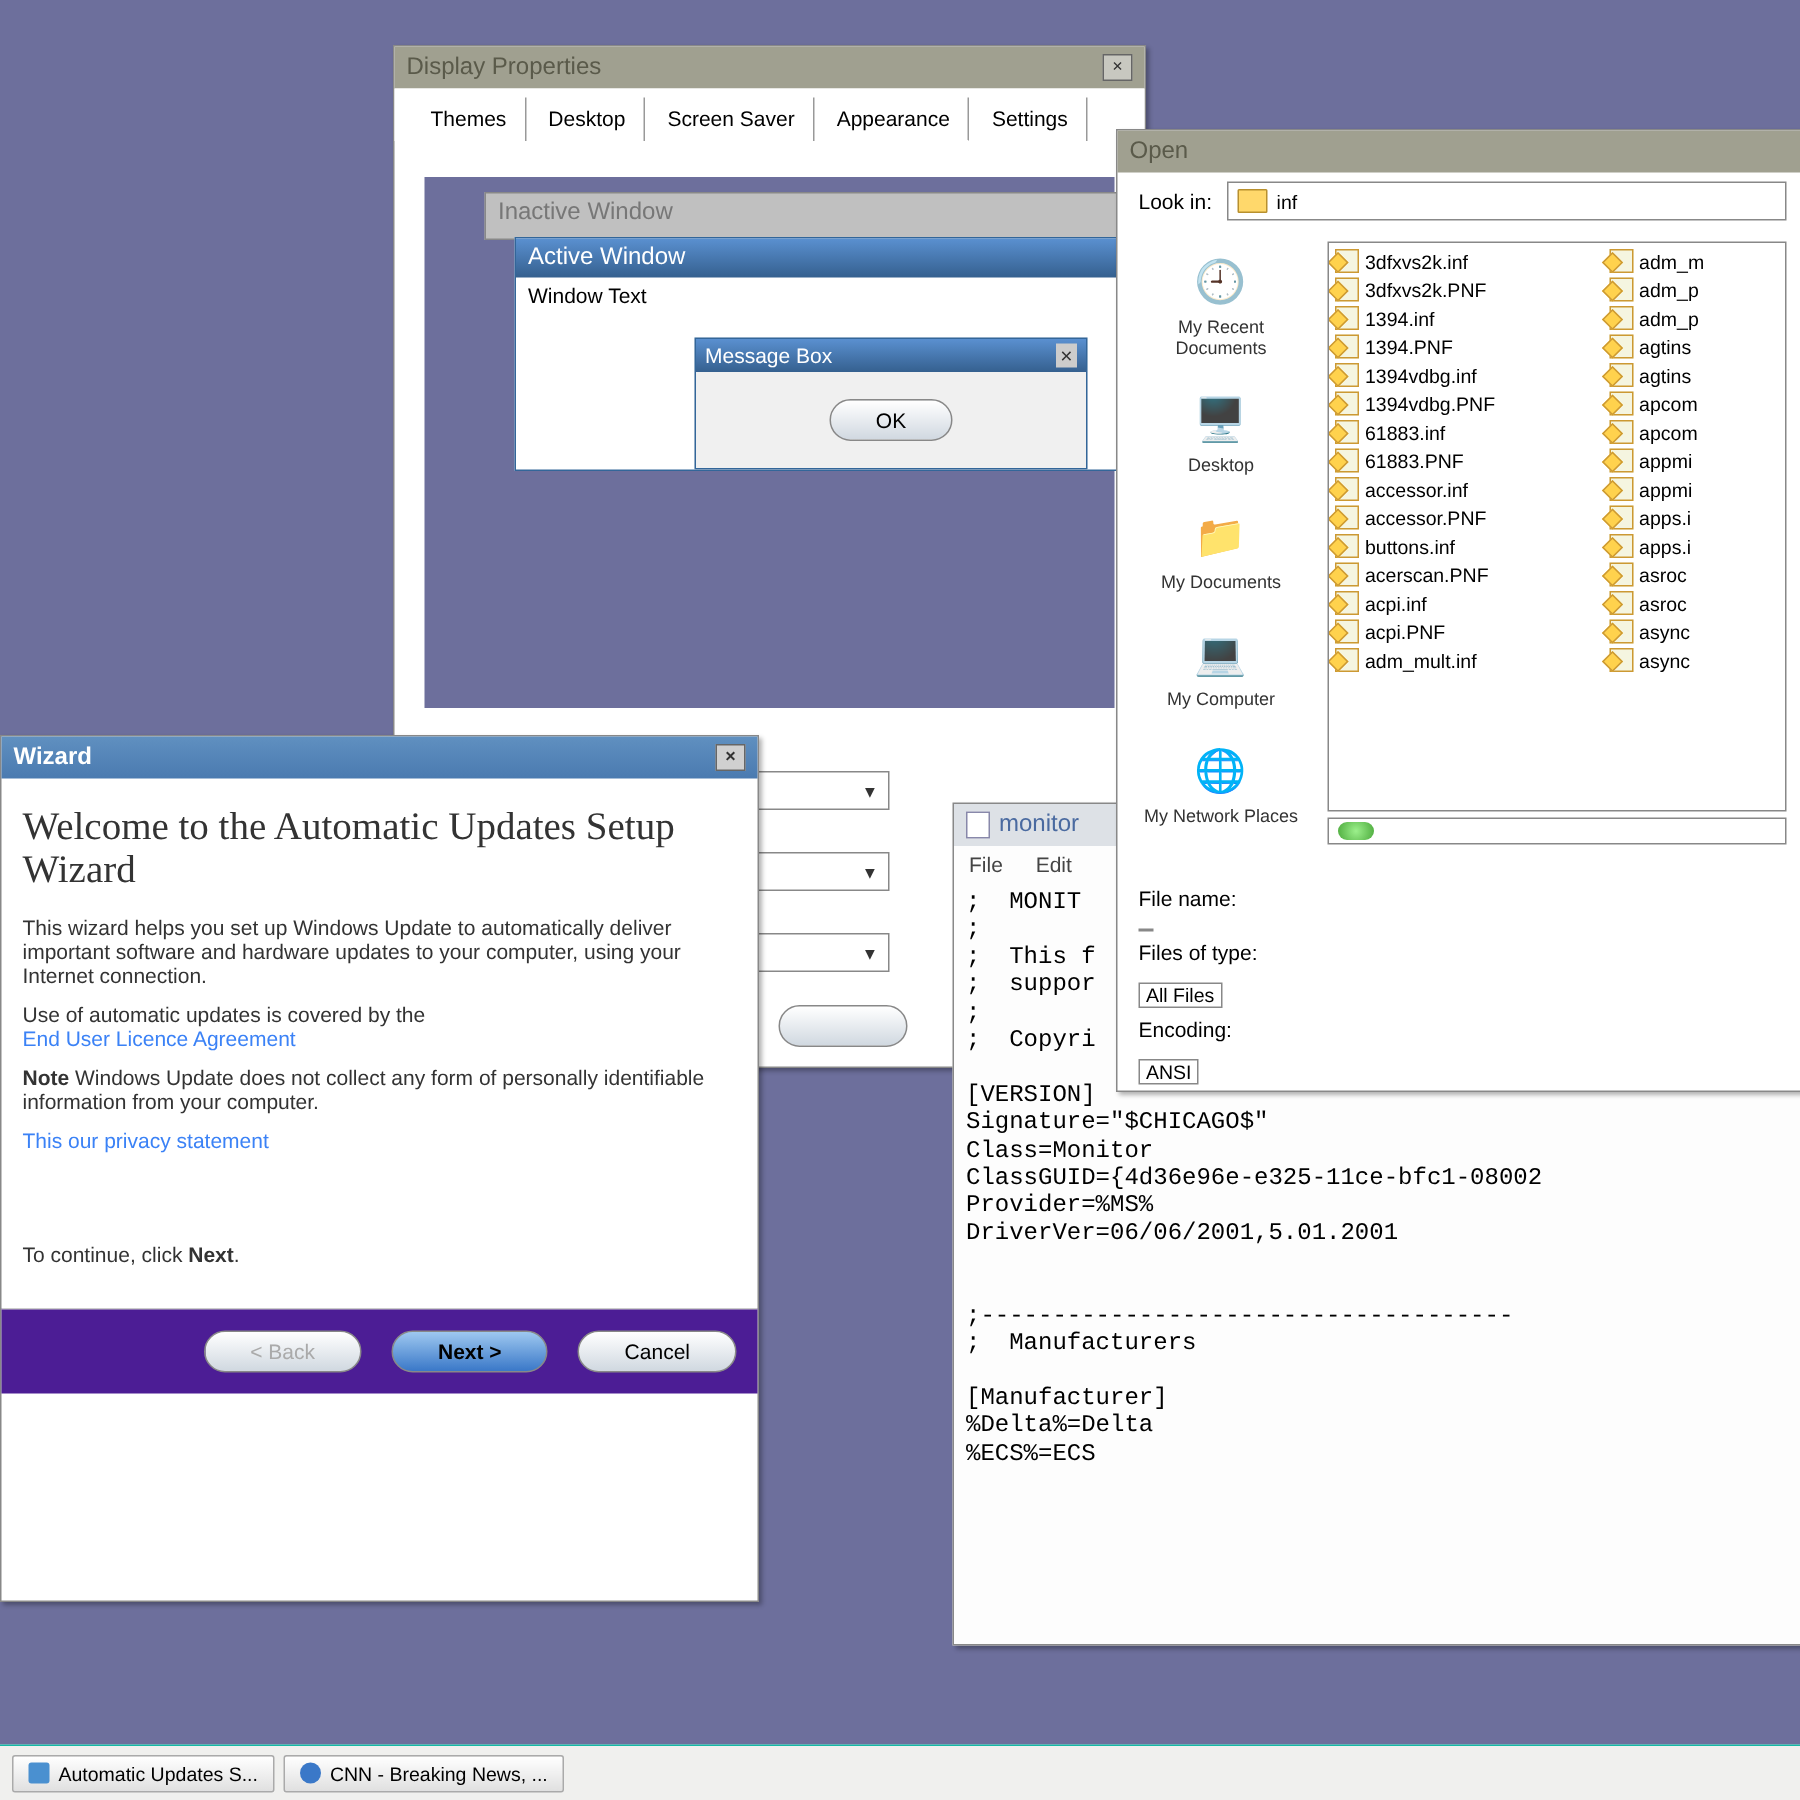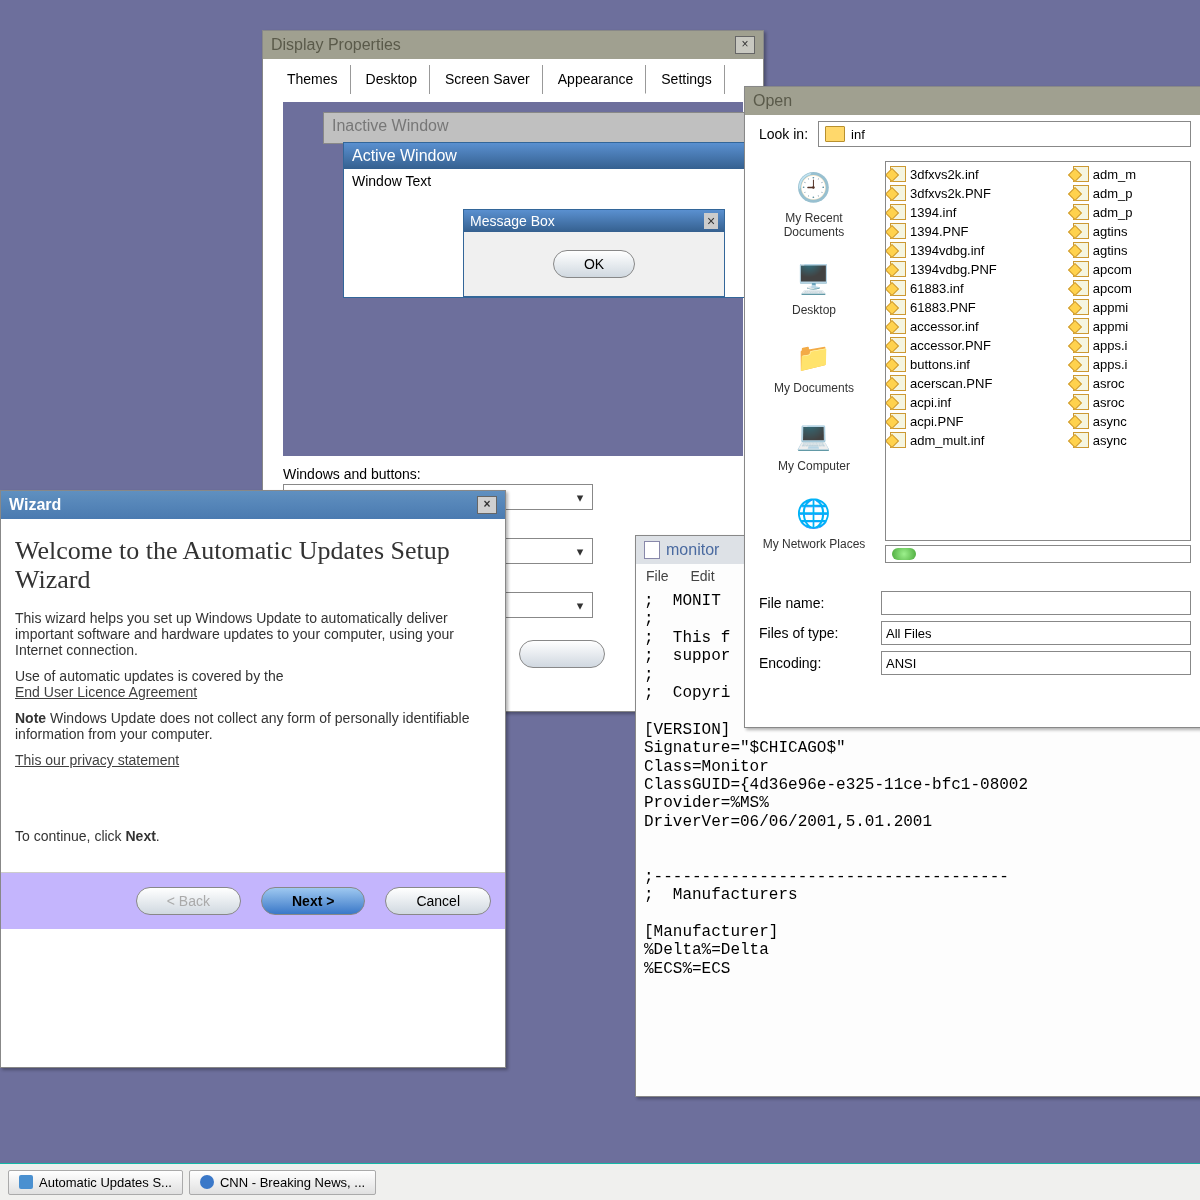--- a/index.html
+++ b/index.html
@@ -4,38 +4,38 @@
 <style>
   html,body{margin:0;padding:0;width:1200px;height:1200px;overflow:hidden;font-family:Tahoma,Arial,sans-serif;font-size:13px;background:#6d6f9c;}
   .window{position:absolute;background:#fff;border:1px solid #888;box-shadow:2px 2px 3px rgba(0,0,0,.3);}
   .titlebar{background:#a0a090;color:#5a5a4a;padding:5px 8px;font-size:16px;display:flex;align-items:center;justify-content:space-between;}
   .titlebar-blue{background:linear-gradient(to bottom,#6090c0,#4a7ab0);color:#fff;font-weight:bold;}
   .closebtn{width:18px;height:16px;background:#c8c8c0;border:1px solid #666;font-size:12px;line-height:14px;text-align:center;cursor:pointer;color:#333;}
   .closebtn-blue{background:#d0d0d0;}
   .tabs{display:flex;padding:6px 12px 0 12px;gap:3px;background:#fff;}
   .tab{padding:6px 12px;font-size:14px;border-right:1px solid #999;cursor:pointer;}
   .tab.active{background:#fff;border-bottom:1px solid #fff;}
-  .preview-area{margin:8px 20px;background:#6d6f9c;padding:37px;height:280px;position:relative;}
+  .preview-area{margin:24px 20px;background:#6d6f9c;padding:37px;height:280px;position:relative;}
   .inactive-win{position:absolute;left:40px;top:10px;width:440px;height:30px;background:#c0c0c0;border:1px solid #888;}
   .inactive-win .hdr{padding:4px 8px;color:#777;font-size:16px;}
   .active-win{position:absolute;left:60px;top:40px;width:440px;border:1px solid #369;background:#fff;}
   .active-win .hdr{background:linear-gradient(to bottom,#5a90d0,#35608f);color:#fff;padding:4px 8px;font-size:16px;}
   .msgbox{position:absolute;left:180px;top:107px;width:260px;border:1px solid #369;background:#f0f0f0;}
   .msgbox .hdr{background:linear-gradient(to bottom,#5a90d0,#35608f);color:#fff;padding:3px 6px;font-size:14px;display:flex;justify-content:space-between;}
   .pillbtn{display:inline-block;padding:5px 30px;background:linear-gradient(to bottom,#fff,#d0d8e0);border:1px solid #888;border-radius:14px;cursor:pointer;font-size:14px;}
   .fieldlabel{font-size:14px;margin:10px 20px 2px 20px;}
   .combo{margin:0 20px 10px 20px;width:300px;height:24px;border:1px solid #888;background:#fff;display:flex;align-items:center;padding:0 4px;justify-content:space-between;cursor:pointer;}
   .combo .arrow{width:16px;text-align:center;color:#333;}
   .btnrow{text-align:center;padding:12px;}
   
   .wiz-body{padding:18px 14px;color:#333;}
   .wiz-title{font-family:Georgia,serif;font-size:26px;line-height:1.1;margin-bottom:16px;}
   .wiz-body p{margin:10px 0;font-size:14px;}
-  .link{color:#404040;text-decoration:underline;cursor:pointer;margin-top:28px;}
-  .wiz-btns{border-top:1px solid #ccc;padding:14px;text-align:right;display:flex;gap:20px;justify-content:flex-end;background:#c4b5fd;}
+  .link{color:#3b82f6;cursor:pointer;margin-top:28px;}
+  .wiz-btns{border-top:1px solid #ccc;padding:14px;text-align:right;display:flex;gap:20px;justify-content:flex-end;background:#4c1d95;}
   .pillbtn.primary{background:linear-gradient(to bottom,#9ec8f0,#3a78c8);font-weight:bold;}
   .pillbtn.disabled{color:#aaa;}
   
   .np-menu{padding:4px 10px;font-size:14px;color:#444;}
   .np-menu span{margin-right:18px;cursor:pointer;}
   .np-text{font-family:"Courier New",monospace;font-size:16px;white-space:pre;padding:4px 8px;line-height:1.15;}
   
   .open-body{padding:8px 14px;display:flex;gap:16px;}
   .places{width:110px;text-align:center;font-size:12px;color:#333;}
   .places .place{margin:6px 0 20px 0;cursor:pointer;}
@@ -43,21 +43,21 @@
   .filelist{flex:1;border:1px solid #888;padding:4px;height:370px;overflow:hidden;}
   .filelist .cols{display:flex;gap:76px;}
   .filelist .col{display:flex;flex-direction:column;gap:3px;}
   .fitem{display:flex;align-items:center;gap:4px;font-size:13px;cursor:pointer;white-space:nowrap;}
   .fitem .fi{width:14px;height:14px;background:#f5f5e0;border:1px solid #cc9933;position:relative;}
   .fitem .fi::before{content:"";position:absolute;left:-4px;top:3px;width:8px;height:8px;background:#ffd24d;border:1px solid #cc9933;transform:rotate(45deg);}
   .lookin{display:flex;align-items:center;gap:10px;margin:6px 14px;}
   .lookin-field{flex:1;border:1px solid #888;height:24px;display:flex;align-items:center;gap:6px;padding:0 6px;}
   .folder-icn{width:18px;height:14px;background:#ffd86b;border:1px solid #b8902e;border-radius:1px;position:relative;}
   .open-fields{padding:6px 14px 14px 14px;}
-  .open-fields .row{display:flex;align-items:center;gap:12px;margin:6px 0;}
+  .open-fields .row{display:flex;align-items:flex-start;gap:12px;margin:6px 0;flex-direction:column;}
   .open-fields label{width:110px;font-size:14px;}
   .open-fields .fld{flex:1;border:1px solid #888;height:22px;padding:0 4px;font-size:13px;display:flex;align-items:center;background:#fff;}
   .scroll-track{height:16px;border:1px solid #888;margin-top:4px;display:flex;align-items:center;}
   .scroll-thumb{width:24px;height:12px;background:radial-gradient(circle,#9cf08c,#4caa3c);border-radius:6px;margin-left:6px;}
   
   .taskbar{position:absolute;left:0;right:0;bottom:0;height:36px;background:#f0f0ee;border-top:1px solid #14b8a6;display:flex;align-items:center;padding:0 8px;gap:6px;}
   .taskbtn{border:1px solid #aaa;background:linear-gradient(to bottom,#fff,#e0e0e0);padding:4px 10px;font-size:13px;border-radius:2px;cursor:pointer;display:flex;align-items:center;gap:6px;}
   .taskbtn .tbicn{width:14px;height:14px;background:#4a90d0;border-radius:2px;}
 </style>
 </head>

